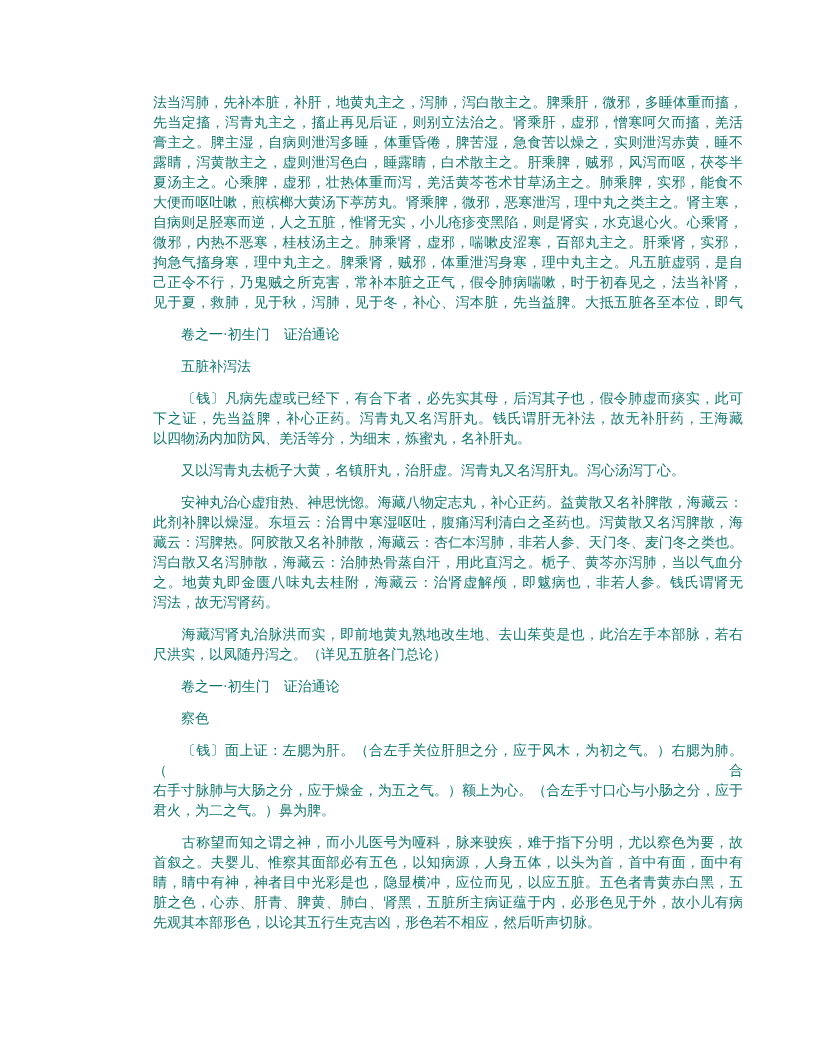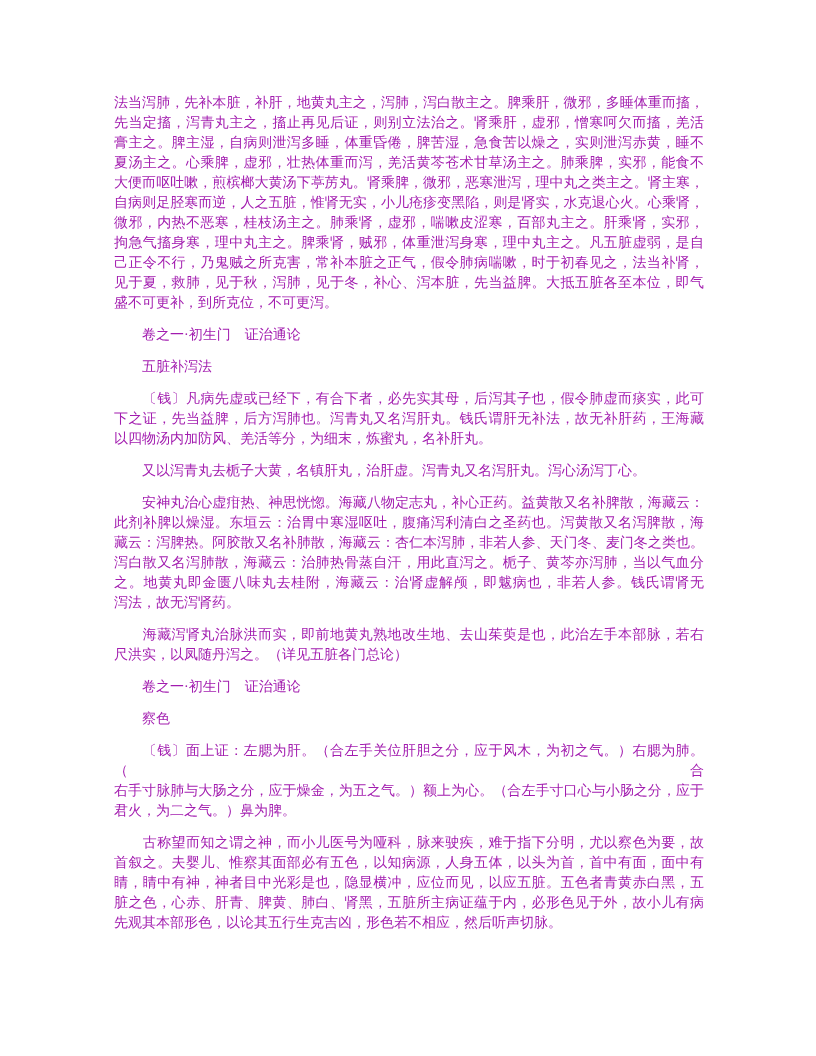--- a/index.html
+++ b/index.html
@@ -41,43 +41,43 @@
     text-align-last: left;
   }
   .heading .line {
     text-align-last: left;
   }
 </style>
 </head>
 <body>
 
 <div class="page">
-  <div class="doc-text" style="color: #a21caf;">
+  <div class="doc-text" style="color: #0f766e; margin-left: 39px;">
       <div class="block paragraph">
         <div class="line">法当泻肺，先补本脏，补肝，地黄丸主之，泻肺，泻白散主之。脾乘肝，微邪，多睡体重而搐，</div>
         <div class="line">先当定搐，泻青丸主之，搐止再见后证，则别立法治之。肾乘肝，虚邪，憎寒呵欠而搐，羌活</div>
         <div class="line">膏主之。脾主湿，自病则泄泻多睡，体重昏倦，脾苦湿，急食苦以燥之，实则泄泻赤黄，睡不</div>
+        <div class="line">露睛，泻黄散主之，虚则泄泻色白，睡露睛，白术散主之。肝乘脾，贼邪，风泻而呕，茯苓半</div>
         <div class="line">夏汤主之。心乘脾，虚邪，壮热体重而泻，羌活黄芩苍术甘草汤主之。肺乘脾，实邪，能食不</div>
         <div class="line">大便而呕吐嗽，煎槟榔大黄汤下葶苈丸。肾乘脾，微邪，恶寒泄泻，理中丸之类主之。肾主寒，</div>
         <div class="line">自病则足胫寒而逆，人之五脏，惟肾无实，小儿疮疹变黑陷，则是肾实，水克退心火。心乘肾，</div>
         <div class="line">微邪，内热不恶寒，桂枝汤主之。肺乘肾，虚邪，喘嗽皮涩寒，百部丸主之。肝乘肾，实邪，</div>
         <div class="line">拘急气搐身寒，理中丸主之。脾乘肾，贼邪，体重泄泻身寒，理中丸主之。凡五脏虚弱，是自</div>
         <div class="line">己正令不行，乃鬼贼之所克害，常补本脏之正气，假令肺病喘嗽，时于初春见之，法当补肾，</div>
         <div class="line">见于夏，救肺，见于秋，泻肺，见于冬，补心、泻本脏，先当益脾。大抵五脏各至本位，即气</div>
-        <div class="line last">盛不可更补，到所克位，不可更泻。</div>
       </div>
       <div class="block heading">
         <div class="line last">　　卷之一·初生门　证治通论</div>
       </div>
       <div class="block heading">
         <div class="line last">　　五脏补泻法</div>
       </div>
       <div class="block paragraph">
         <div class="line">　　〔钱〕凡病先虚或已经下，有合下者，必先实其母，后泻其子也，假令肺虚而痰实，此可</div>
-        <div class="line">下之证，先当益脾，后方泻肺也。泻青丸又名泻肝丸。钱氏谓肝无补法，故无补肝药，王海藏</div>
+        <div class="line">下之证，先当益脾，补心正药。泻青丸又名泻肝丸。钱氏谓肝无补法，故无补肝药，王海藏</div>
         <div class="line last">以四物汤内加防风、羌活等分，为细末，炼蜜丸，名补肝丸。</div>
       </div>
       <div class="block paragraph">
         <div class="line last">　　又以泻青丸去栀子大黄，名镇肝丸，治肝虚。泻青丸又名泻肝丸。泻心汤泻丁心。</div>
       </div>
       <div class="block paragraph">
         <div class="line">　　安神丸治心虚疳热、神思恍惚。海藏八物定志丸，补心正药。益黄散又名补脾散，海藏云：</div>
         <div class="line">此剂补脾以燥湿。东垣云：治胃中寒湿呕吐，腹痛泻利清白之圣药也。泻黄散又名泻脾散，海</div>
         <div class="line">藏云：泻脾热。阿胶散又名补肺散，海藏云：杏仁本泻肺，非若人参、天门冬、麦门冬之类也。</div>
         <div class="line">泻白散又名泻肺散，海藏云：治肺热骨蒸自汗，用此直泻之。栀子、黄芩亦泻肺，当以气血分</div>

